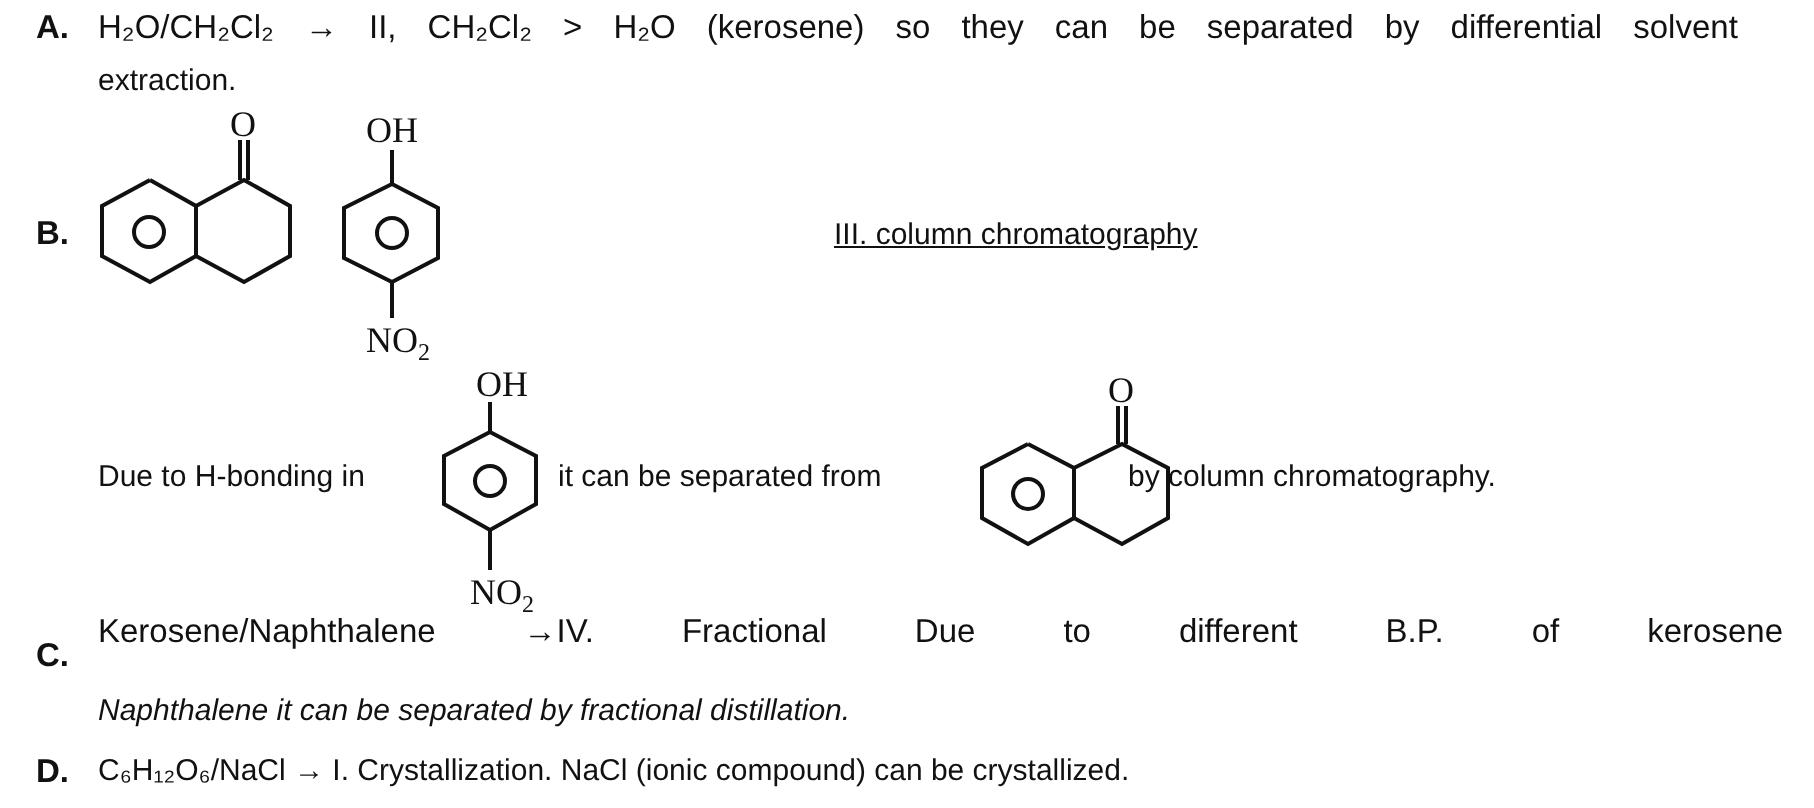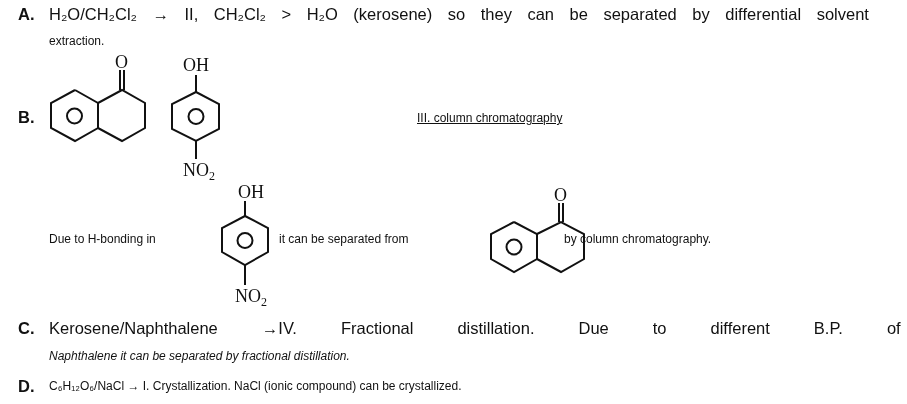--- a/index.html
+++ b/index.html
@@ -1,18 +1,18 @@
 <!DOCTYPE html>
 <html><head>
 <meta charset="utf-8">
 <style>
   html, body { margin:0; padding:0; background:#ffffff; }
   body { width:907px; height:404px; position:relative; overflow:hidden;
          font-family:"Liberation Sans", sans-serif; color:#111; }
-  .t { position:absolute; font-size:12px; white-space:nowrap; line-height:20px; }
+  .t { position:absolute; font-size:15px; white-space:nowrap; line-height:20px; }
   .lbl { position:absolute; font-weight:bold; font-size:16.5px; line-height:20px; }
   sub { font-size:11px; vertical-align:-2px; line-height:0; }
   .chem { position:absolute; font-family:"Liberation Serif", serif; font-size:18px; line-height:18px; white-space:nowrap; }
   .chem sub { font-size:12px; vertical-align:-4px; }
   svg.mol { position:absolute; overflow:visible; }
   .spread { display:flex; justify-content:space-between; position:absolute; font-size:16.5px; line-height:20px; white-space:nowrap; }
 </style>
 </head>
 <body>
 
@@ -95,25 +95,24 @@
       <line x1="559" y1="203" x2="559" y2="222"></line>
       <line x1="563" y1="203" x2="563" y2="222"></line>
     </g>
   </svg>
   <div class="chem" style="left:554px; top:186px;">O</div>
 </div>
 
 <div class="t" style="left:564px; top:229px;text-align:right;">by column chromatography.</div>
 
 <div class="lbl" style="left:18px; top:318px;">C.</div>
-<div class="spread" style="left:49px; top:318px; width:820px;gap:44px;" id="c-line1">
+<div class="spread" style="left:49px; top:306px; width:820px;gap:44px;" id="c-line1">
     <span>Kerosene/Naphthalene</span>
     <span>→IV.</span>
     <span>Fractional</span>
-    <span>distillation.</span>
     <span>Due</span>
     <span>to</span>
     <span>different</span>
     <span>B.P.</span>
     <span>of</span>
     <span>kerosene</span>
     <span>and</span>
   </div>
 <div class="t" style="left:49px; top:346px;font-style:italic;">Naphthalene it can be separated by fractional distillation.</div>
 

